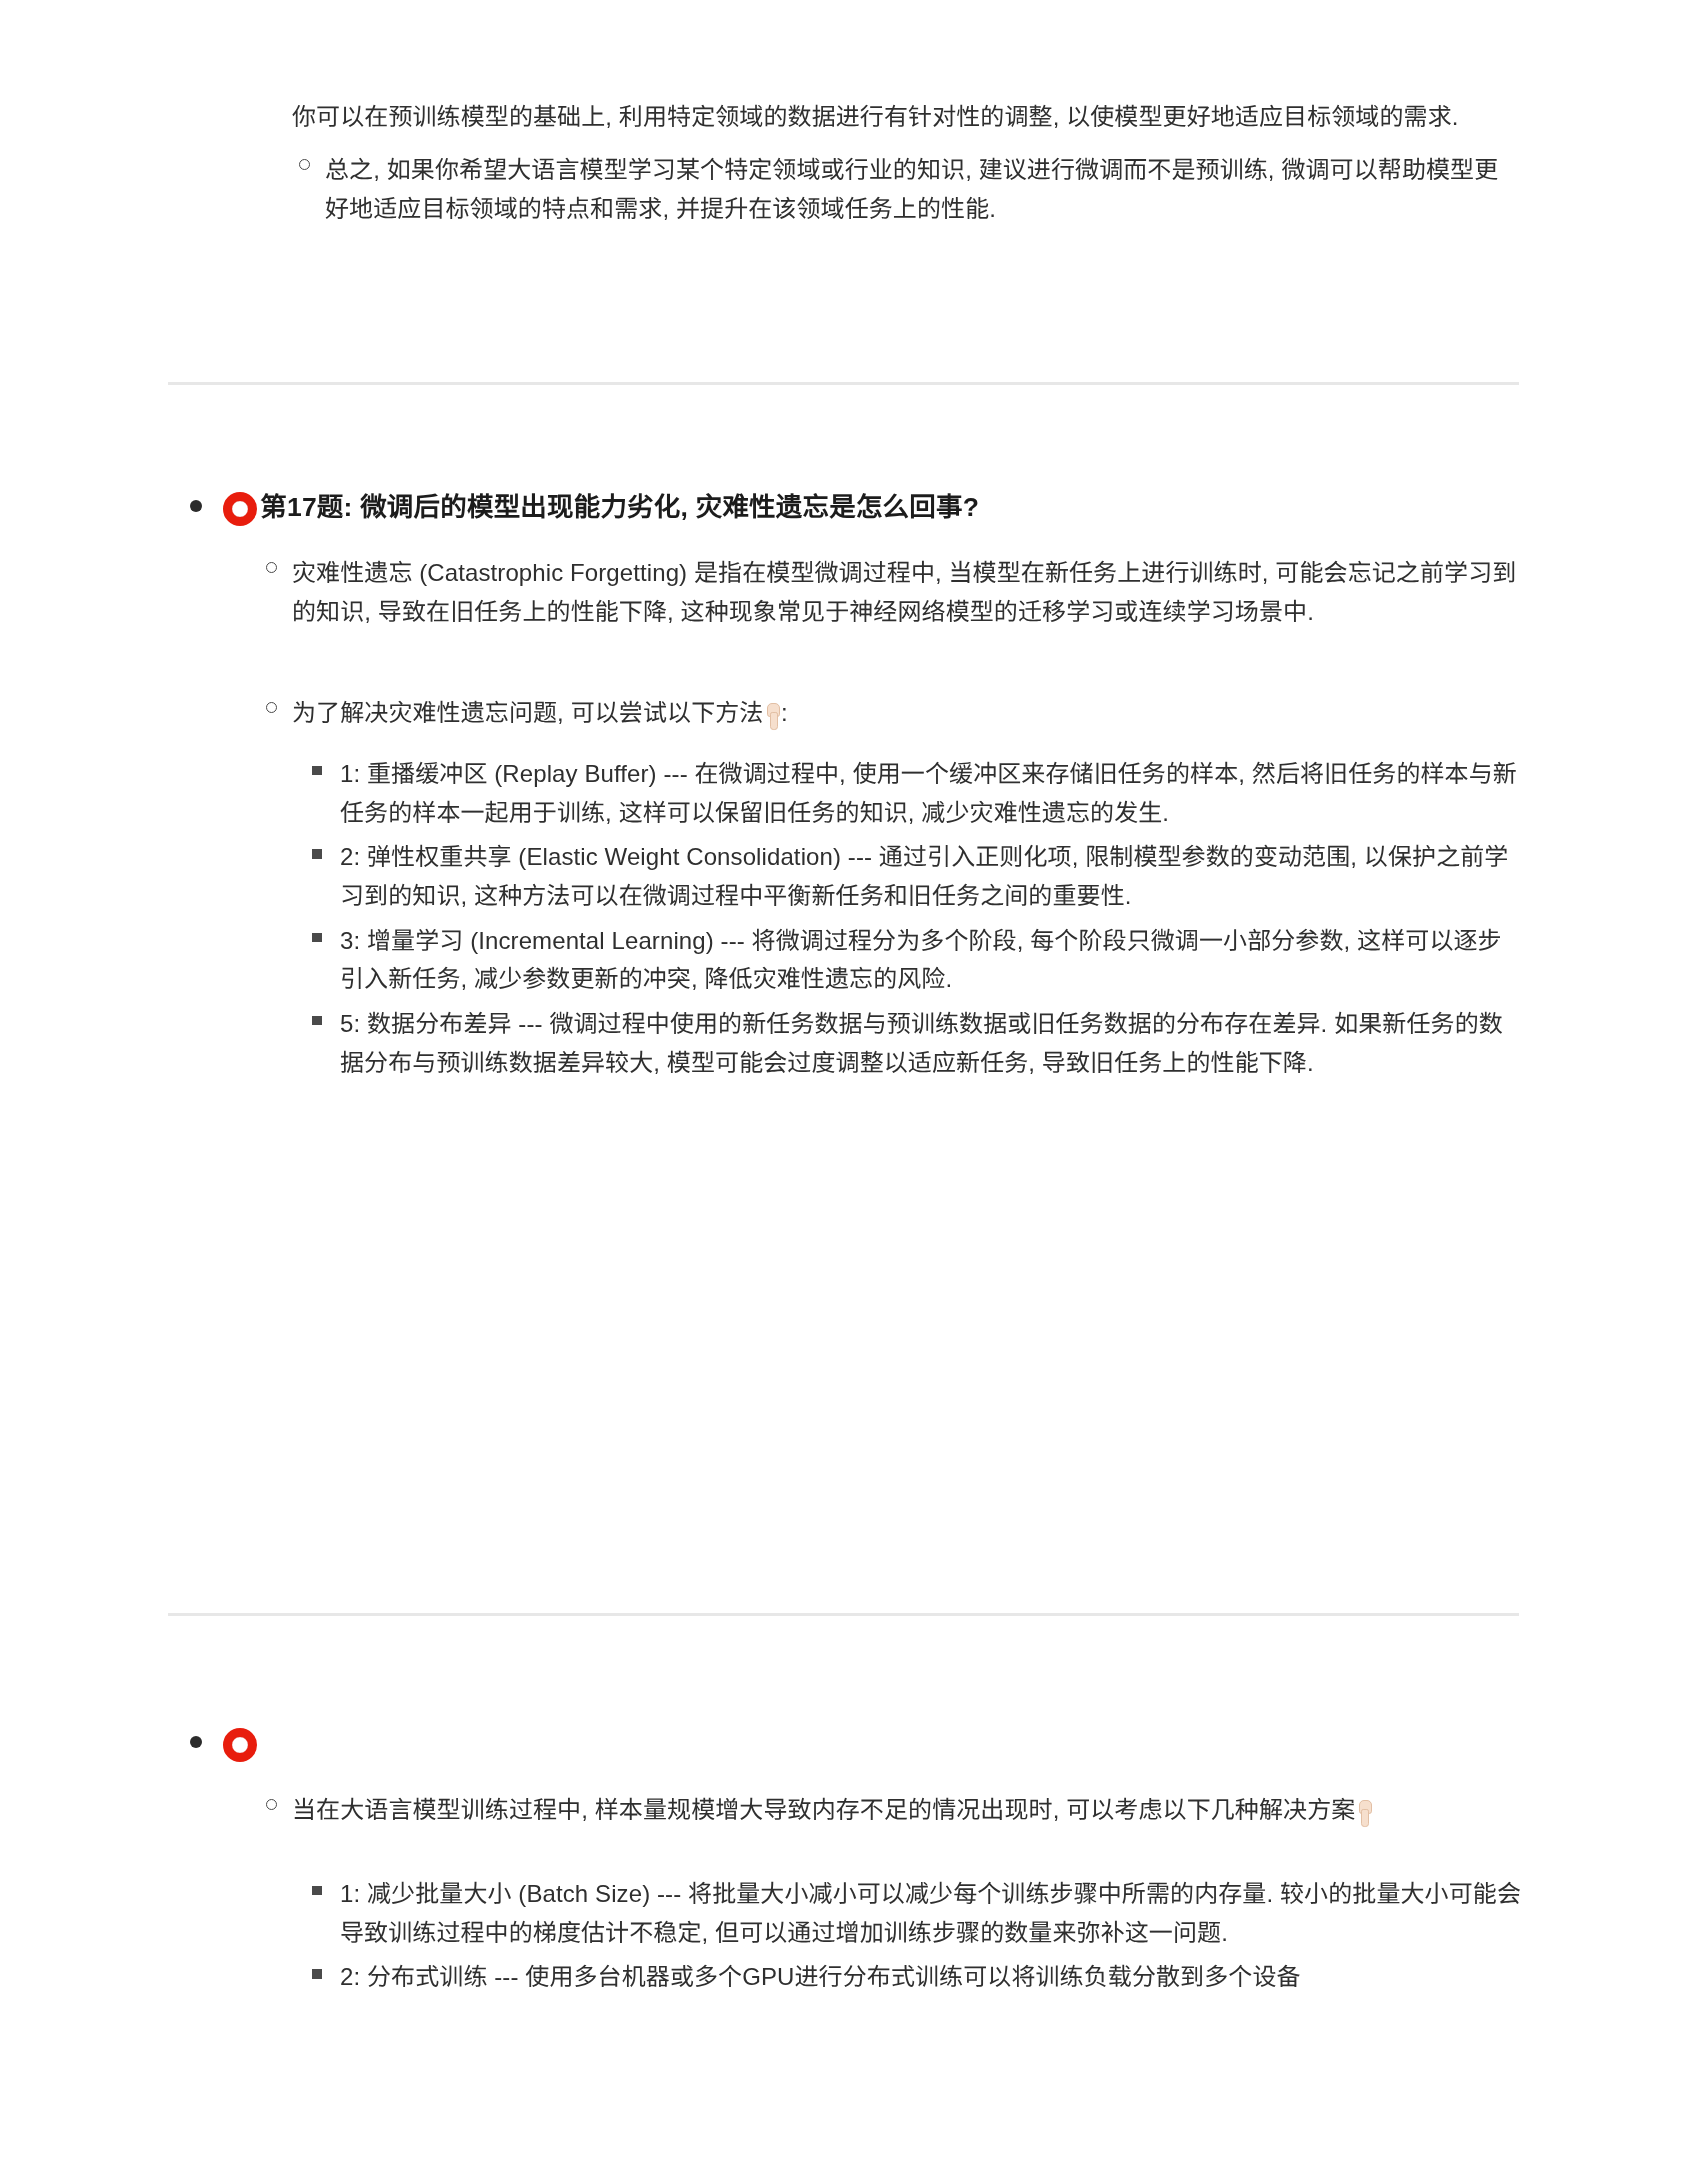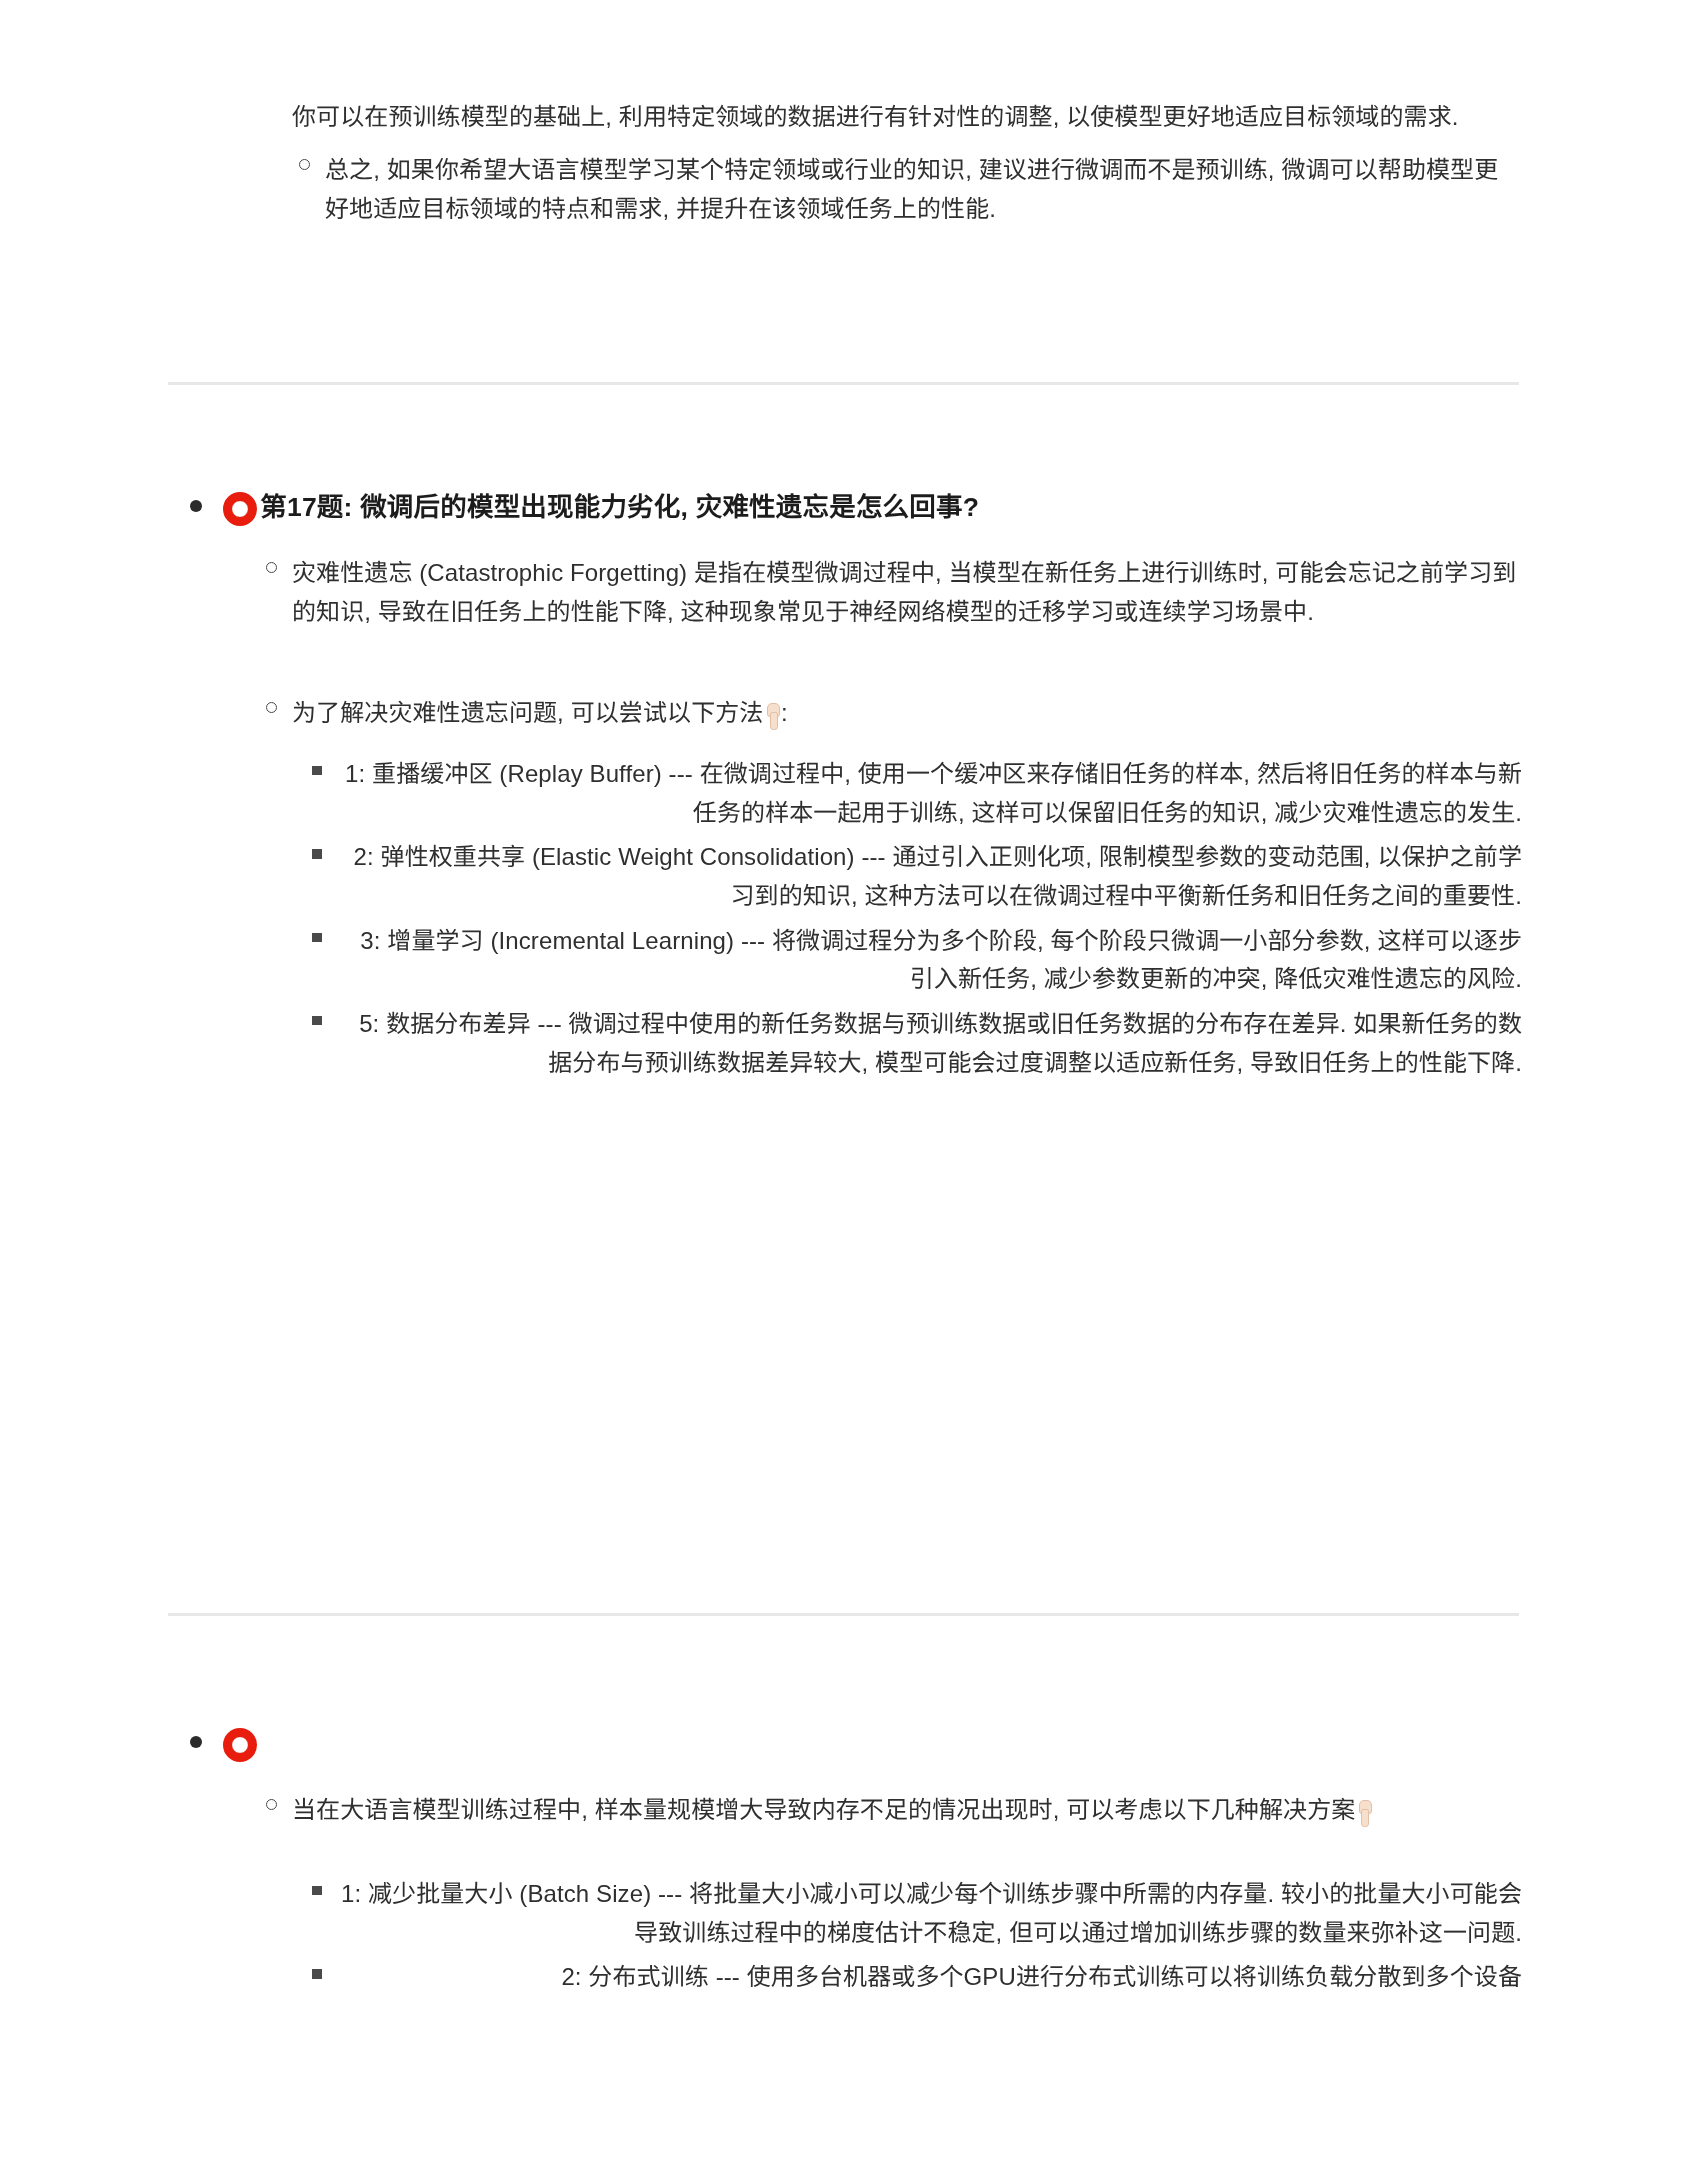--- a/index.html
+++ b/index.html
@@ -120,21 +120,20 @@
   
   .sq-list {
     position: absolute;
     left: 309px;
     width: 1213px;
   }
   .sq-item {
     position: relative;
     padding-left: 31px;
     margin-bottom: 5.5px;
-    text-align: right;
   }
   .sq-item .marker-sq {
     position: absolute;
     left: 3.3px;
     top: 11px;
     width: 9.4px;
     height: 9.4px;
     background: #4a4a4a;
     flex: none;
   }

